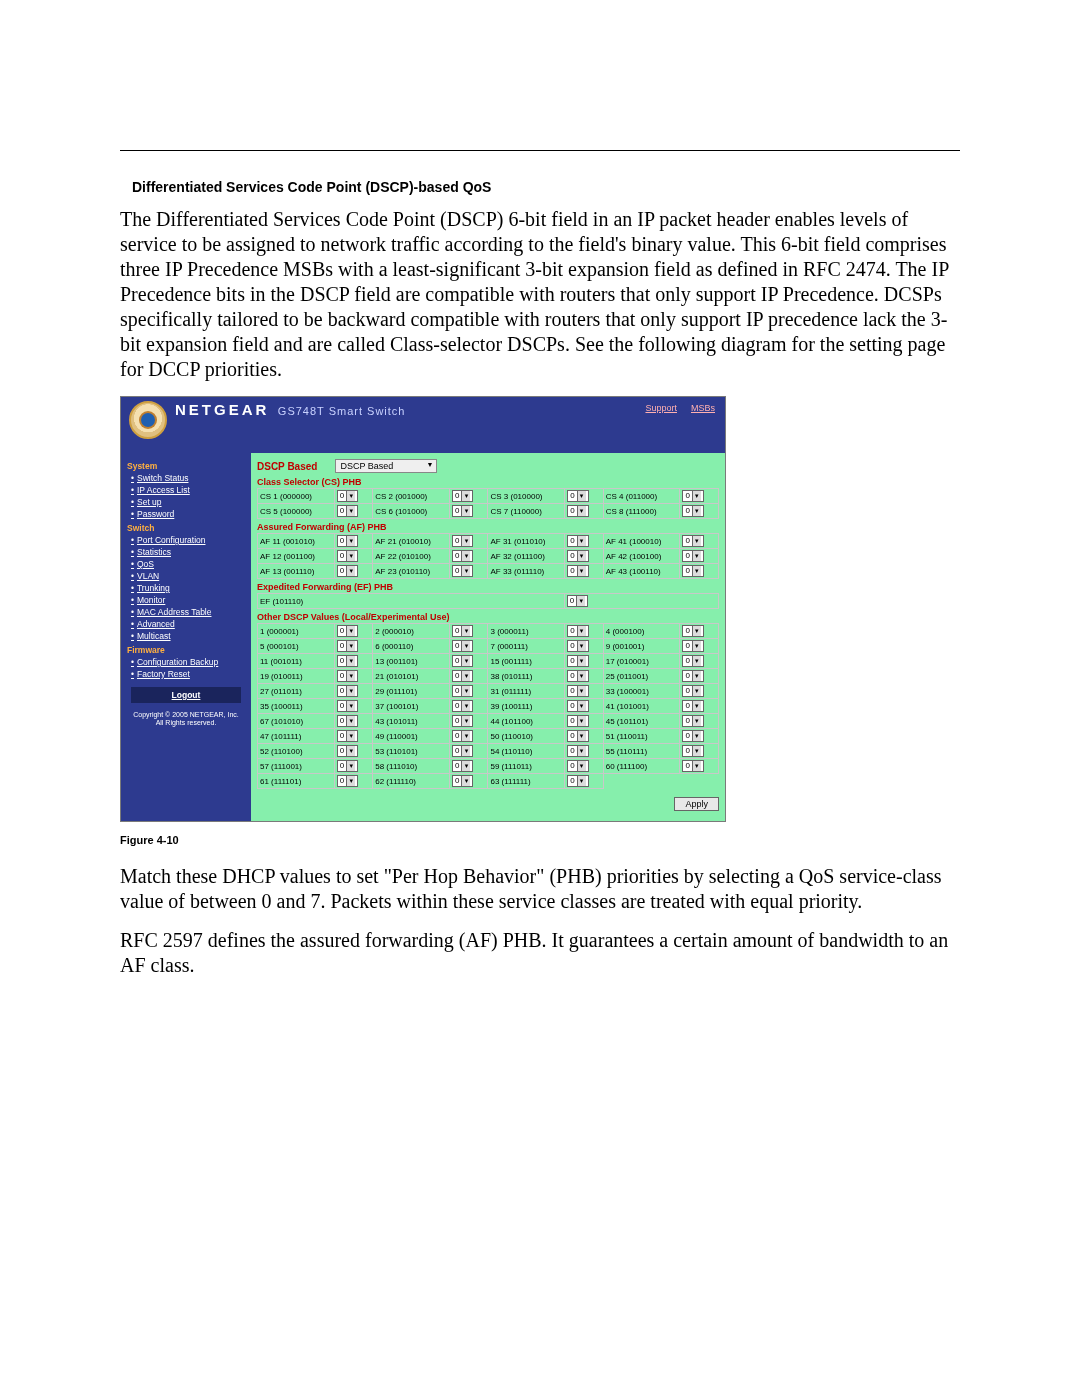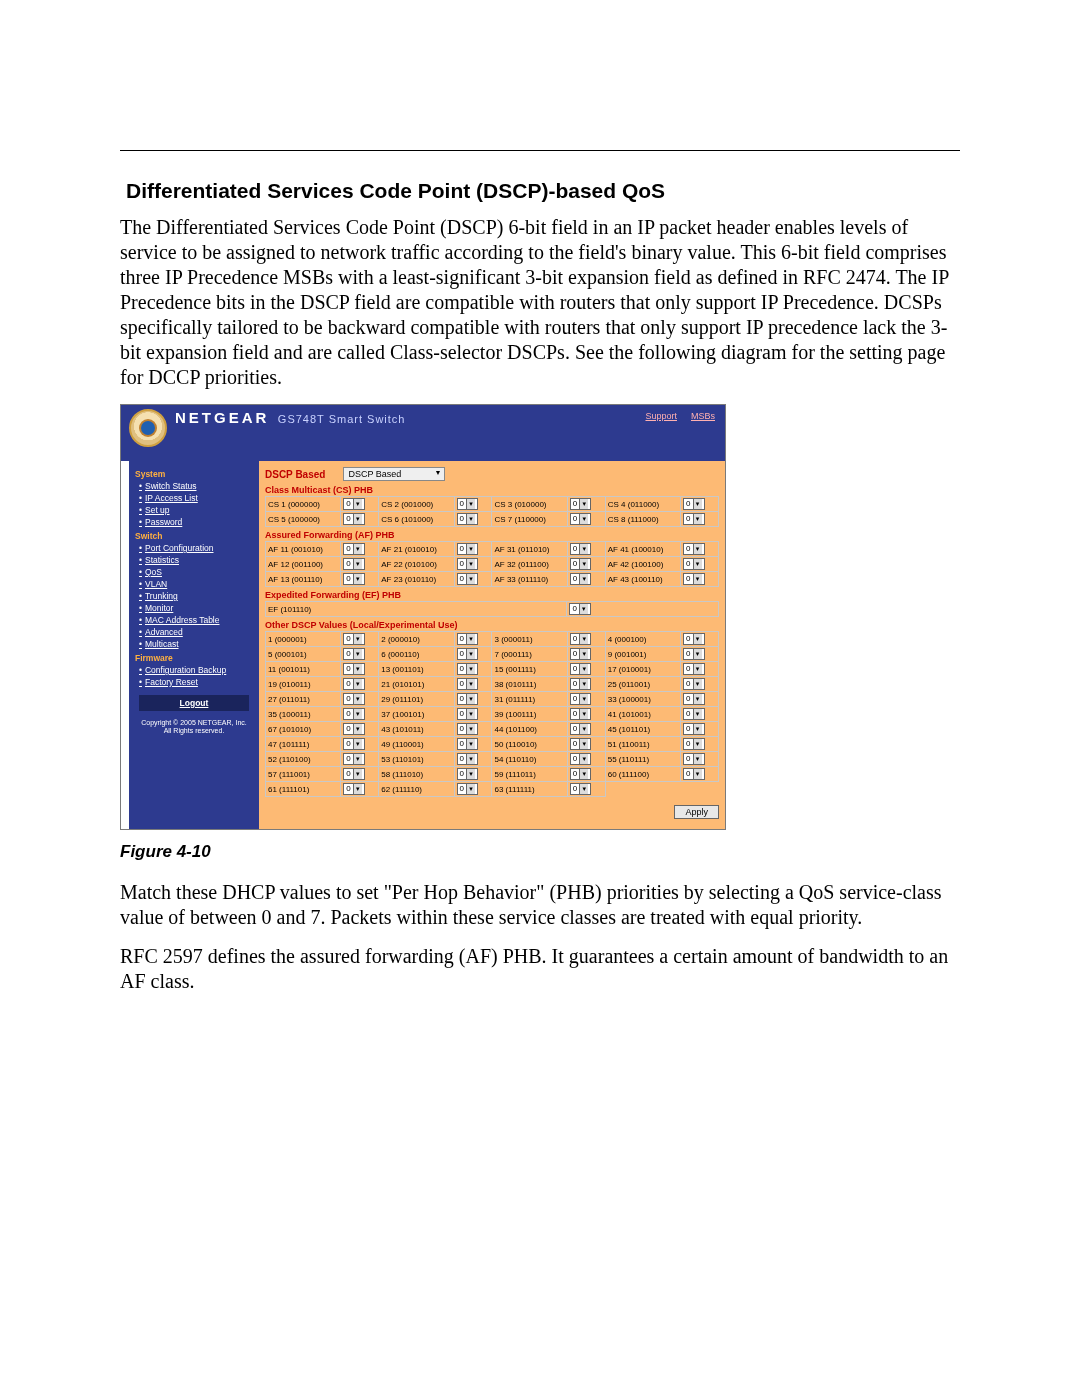--- a/index.html
+++ b/index.html
@@ -28,35 +28,34 @@
     margin: 0 0 28px 0;
   }
   hr.rule-bottom {
     border: none;
     border-top: 1.5px solid #000;
     margin: 0;
   }
   h2.section {
     font-family: Arial, Helvetica, sans-serif;
     font-weight: bold;
-    font-size: 21px;
-    margin: 0 0 12px 6px;
+    font-size: 14px;
+    margin: 0 0 12px 12px;
   }
   p.body {
     font-size: 20px;
     line-height: 1.25;
     margin: 0 0 14px 0;
     text-align: left;
   }
   .fig-caption {
     font-family: Arial, Helvetica, sans-serif;
     font-weight: bold;
-    font-size: 17px;
+    font-size: 11px;
     margin: 12px 0 18px 0;
-    font-style: italic;
   }
   .footer {
     position: absolute;
     left: 120px;
     right: 120px;
     bottom: 90px;
   }
   .footer-row {
     display: flex;
     justify-content: space-between;
@@ -119,42 +118,41 @@
     position: absolute;
     right: 10px; top: 6px;
     display: flex; gap: 14px;
     font-size: 9px;
   }
   .banner-links span { color:#ffb0b0; text-decoration: underline; }
 
   .shot-body {
     display: flex;
     align-items: stretch;
-    margin-left: 8px;
   }
   .nav {
     width: 130px;
     background: #2d3a8f;
     color: #fff;
     padding: 4px 6px 10px 6px;
     box-sizing: border-box;
     font-size: 8.5px;
   }
   .nav-head { color:#ffb040; font-weight:bold; margin:4px 0 2px; }
   .nav-item { color:#fff; text-decoration:underline; margin:2px 0 2px 4px; white-space:nowrap; }
   .nav-item .bul { color:#fff; margin-right:3px; }
   .nav-logout {
     background:#1a245c; color:#fff; text-decoration:underline;
     text-align:center; padding:3px 0; margin:8px 4px; font-weight:bold;
   }
   .nav-copy { font-size:7px; text-align:center; margin-top:6px; line-height:1.2; }
 
   .main {
     flex: 1;
-    background:#fdba74;
+    background:#86efac;
     padding: 6px 6px 10px 6px;
   }
   .page-title-row {
     display:flex; align-items:center; gap:18px;
     font-size:10px; font-weight:bold; color:#c00000;
     margin-bottom:4px;
   }
   .mode-select {
     font-weight:normal; color:#000;
     border:1px solid #888; background:#efefef;
@@ -255,21 +253,21 @@
         </div>
 
       <div class="main">
         <div class="page-title-row">
           <span>DSCP Based</span>
           <span class="mode-select">DSCP Based</span>
         </div>
 
 
         <div id="groups">
-            <div class="group-title">Class Multicast (CS) PHB</div>
+            <div class="group-title">Class Selector (CS) PHB</div>
             <table class="grid">
               <tbody>
                 <tr>
                   <td class="lab" style="width:17%">CS 1 (000000)</td>
                   <td style="width:8%"><span class="qos">0<span class="arr">▾</span></span></td>
                   <td class="lab" style="width:17%">CS 2 (001000)</td>
                   <td style="width:8%"><span class="qos">0<span class="arr">▾</span></span></td>
                   <td class="lab" style="width:17%">CS 3 (010000)</td>
                   <td style="width:8%"><span class="qos">0<span class="arr">▾</span></span></td>
                   <td class="lab" style="width:17%">CS 4 (011000)</td>

